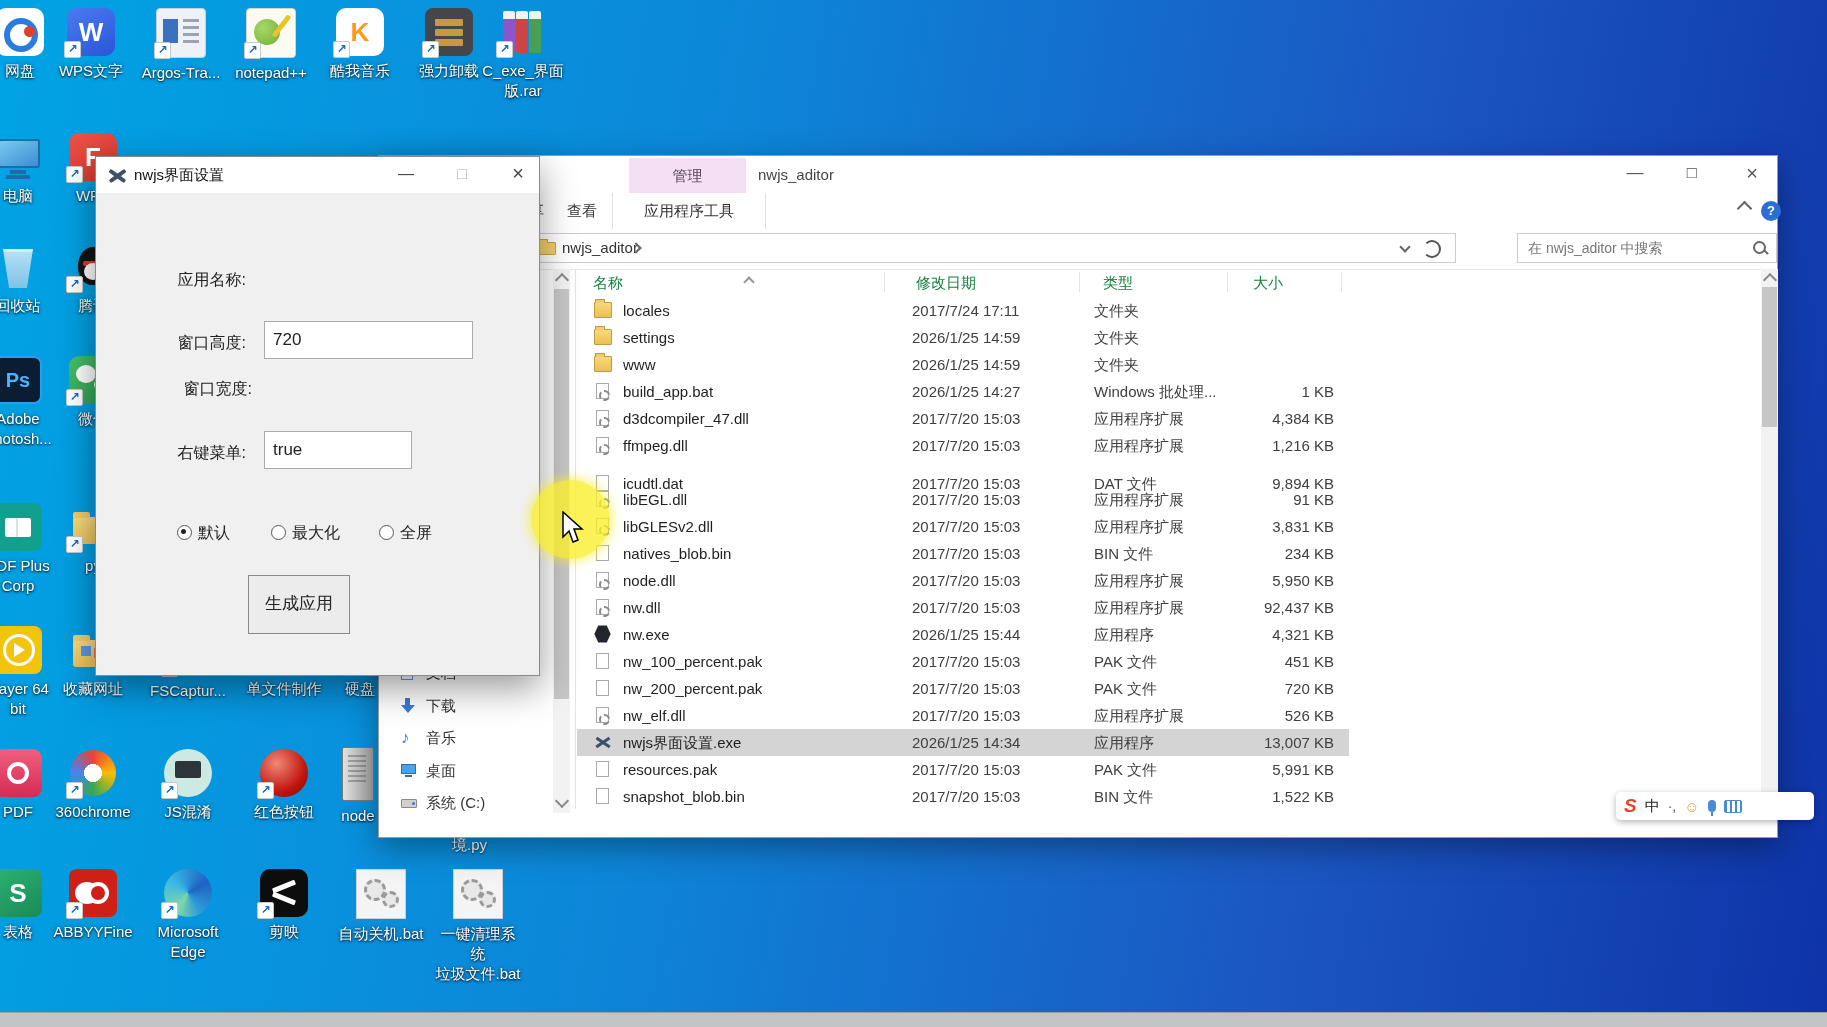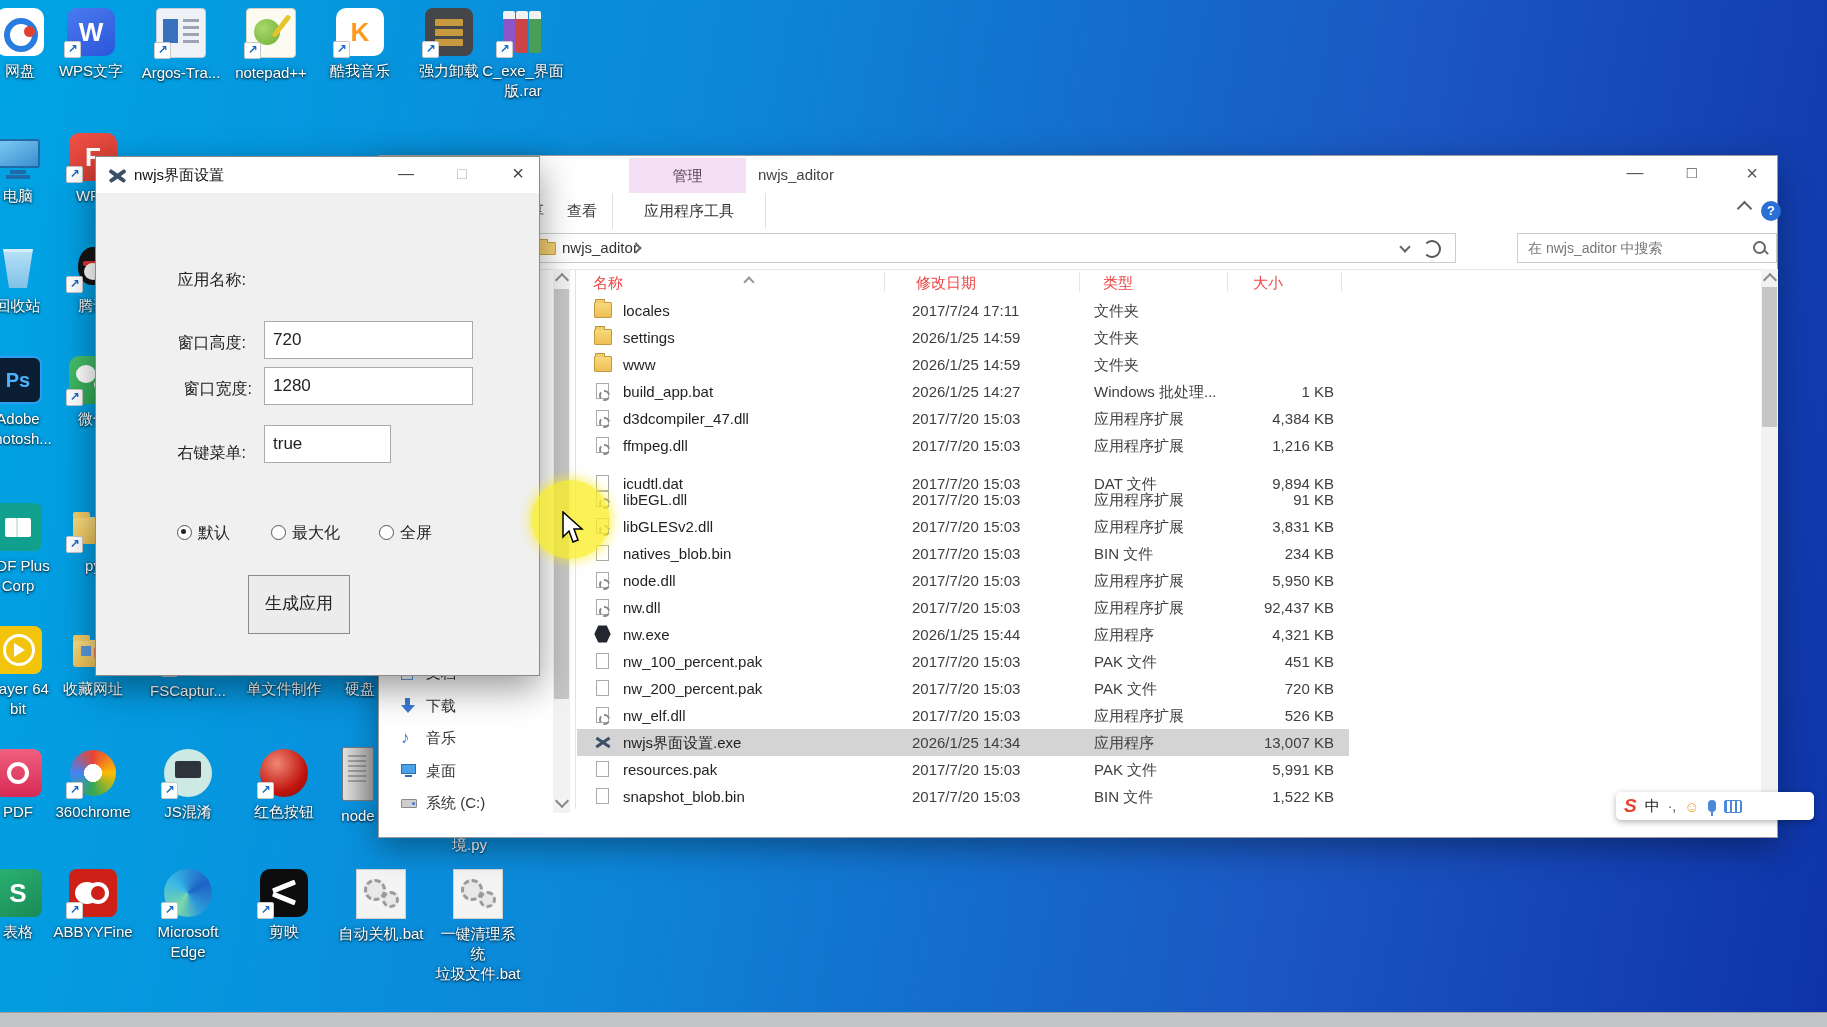--- a/index.html
+++ b/index.html
@@ -103,21 +103,21 @@
     border-left:1px solid #e0e0e0;border-right:1px solid #e0e0e0;text-align:center;line-height:36px;}
   .chev{width:9px;height:9px;border-right:2px solid #666;border-bottom:2px solid #666;display:inline-block;}
   .addrrow{position:absolute;left:0;top:73px;width:100%;height:40px;background:#fff;border-bottom:1px solid #e8e8e8;}
   .abox{position:absolute;left:150px;top:4px;width:927px;height:30px;border:1px solid #cdcdcd;background:#fff;box-sizing:border-box;}
   .sbox{position:absolute;left:1138px;top:4px;width:260px;height:30px;border:1px solid #cdcdcd;background:#fff;box-sizing:border-box;color:#777;}
   .mini-folder{position:absolute;left:8px;top:8px;width:16px;height:11px;background:#f3cf6e;border:1px solid #caa23c;border-radius:1px;}
   .mini-folder::before{content:"";position:absolute;top:-4px;left:0;width:7px;height:3px;background:#f3cf6e;border:1px solid #caa23c;border-bottom:none;}
   .mag{position:absolute;right:10px;top:7px;width:9px;height:9px;border:2px solid #666;border-radius:50%;}
   .mag::after{content:"";position:absolute;left:8px;top:8px;width:6px;height:2px;background:#666;transform:rotate(45deg);}
   .refresh{position:absolute;width:14px;height:14px;border:2px solid #555;border-radius:50%;border-left-color:transparent;}
-  .hdr{position:absolute;color:#ef4444;}
+  .hdr{position:absolute;color:#15803d;}
   .vline{position:absolute;width:1px;background:#e4e4e4;}
   .row{position:absolute;left:198px;width:772px;height:27px;line-height:27px;color:#211f1f;}
   .row.sel{background:#d4d4d4;}
   .cell{position:absolute;top:0;height:27px;line-height:27px;white-space:nowrap;overflow:hidden;}
   .c-name{left:46px;width:270px;}
   .c-date{left:335px;width:170px;color:#3f3f3f;}
   .c-type{left:517px;width:150px;color:#3f3f3f;}
   .c-size{left:600px;width:157px;text-align:right;color:#3f3f3f;}
   .fi{position:absolute;left:17px;top:5px;width:18px;height:16px;}
   .fi-folder{background:linear-gradient(#f7d97c,#edbf55);border:1px solid #c49a3e;border-radius:1px;box-sizing:border-box;}
@@ -693,24 +693,23 @@
       <div class="dwbtn" style="left:346px;color:#b0b0b0;">□</div>
       <div class="dwbtn" style="left:402px;font-size:20px;">×</div>
     </div>
 
     <span class="fldlabel" style="left:50px;top:113px;">应用名称:</span>
 
     <span class="fldlabel" style="left:50px;top:176px;">窗口高度:</span>
     <div class="fldinput" style="top:164px;">720</div>
 
     <span class="fldlabel" style="left:56px;top:222px;">窗口宽度:</span>
-    <div class="fldinput" style="top:210px;">1280</div>
 
     <span class="fldlabel" style="left:50px;top:286px;">右键菜单:</span>
-    <div class="fldinput" style="top:268px;width:127px;">true</div>
+    <div class="fldinput" style="top:274px;width:148px;">true</div>
 
     <i class="radio on" style="left:81px;top:368px;"></i>
     <span class="radlabel" style="left:102px;top:366px;">默认</span>
     <i class="radio" style="left:175px;top:368px;"></i>
     <span class="radlabel" style="left:196px;top:366px;">最大化</span>
     <i class="radio" style="left:283px;top:368px;"></i>
     <span class="radlabel" style="left:304px;top:366px;">全屏</span>
 
     <div id="genbtn">生成应用</div>
   </div>

